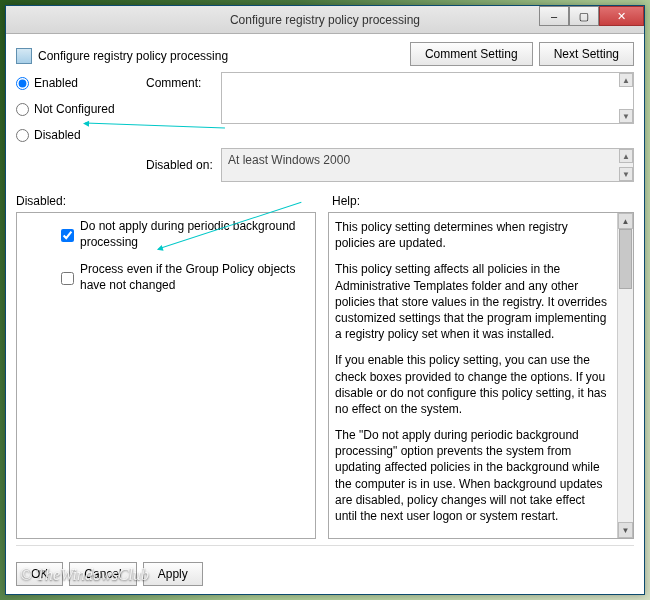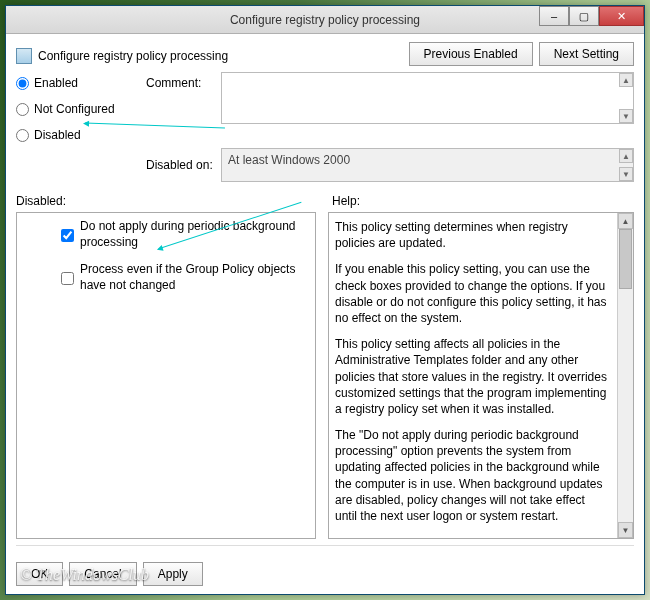--- a/index.html
+++ b/index.html
@@ -60,21 +60,21 @@
   </div>
 
   <div class="body-area">
 
     <div style="display:flex; align-items:center;">
       <div class="policy-header" style="flex:1;">
         <div class="policy-icon"></div>
         <div>Configure registry policy processing</div>
       </div>
       <div class="nav-buttons">
-        <button class="btn">Previous Enabled</button>
+        <button class="btn">Comment Setting</button>
         <button class="btn">Next Setting</button>
       </div>
     </div>
 
     <div class="config-row">
       <div class="radio-column">
         <div class="radio-opt">
           <input type="radio" name="state" checked="" style="">
           <label>Enabled</label>
         </div>
@@ -120,22 +120,22 @@
           <label>Do not apply during periodic background processing</label>
         </div>
         <div class="checkbox-opt">
           <input type="checkbox" style="">
           <label>Process even if the Group Policy objects have not changed</label>
         </div>
       </div>
       <div class="panel help">
         <div class="help-content">
           <p>This policy setting determines when registry policies are updated.</p>
+          <p>This policy setting affects all policies in the Administrative Templates folder and any other policies that store values in the registry. It overrides customized settings that the program implementing a registry policy set when it was installed.</p>
           <p>If you enable this policy setting, you can use the check boxes provided to change the options. If you disable or do not configure this policy setting, it has no effect on the system.</p>
-          <p>This policy setting affects all policies in the Administrative Templates folder and any other policies that store values in the registry. It overrides customized settings that the program implementing a registry policy set when it was installed.</p>
           <p>The "Do not apply during periodic background processing" option prevents the system from updating affected policies in the background while the computer is in use. When background updates are disabled, policy changes will not take effect until the next user logon or system restart.</p>
           <p>The "Process even if the Group Policy objects have not changed" option updates and reapplies the policies even if the policies have not changed. Many policy implementations specify that</p>
         </div>
         <div class="scrollbar">
           <div class="arrow">▲</div>
           <div class="thumb"></div>
           <div class="arrow" style="position:absolute;bottom:0;left:0;right:0;">▼</div>
         </div>
       </div>
     </div>

